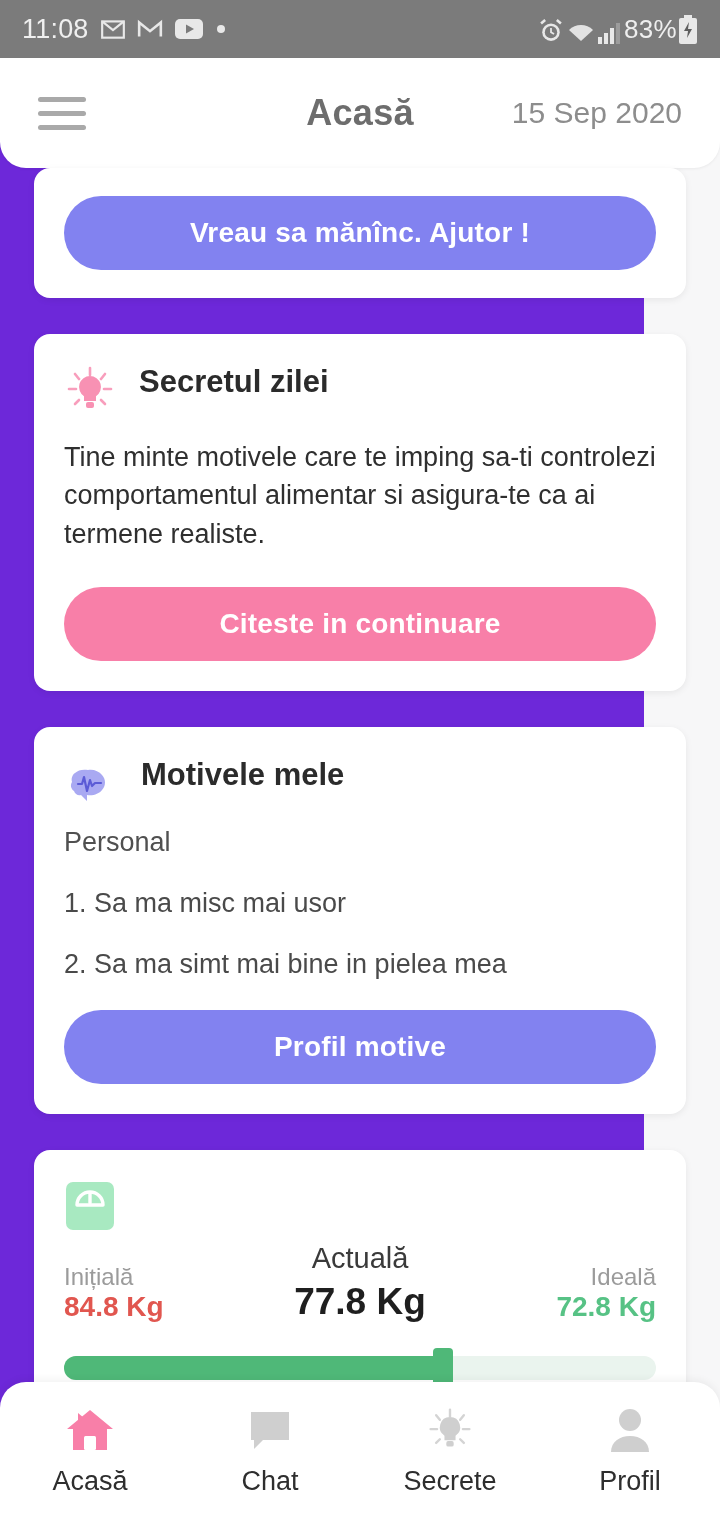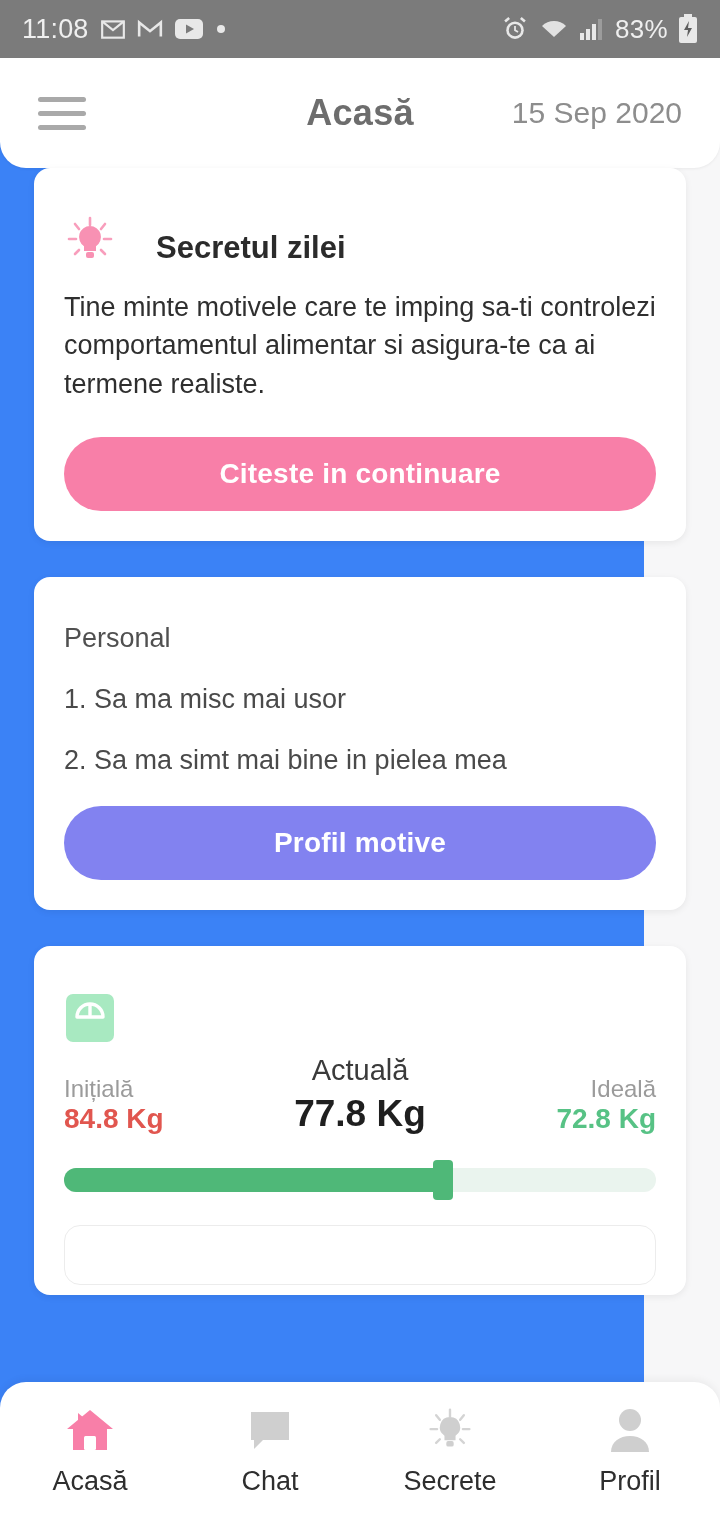--- a/index.html
+++ b/index.html
@@ -2,32 +2,32 @@
 <html><head>
 <meta charset="utf-8">
 <style>
   * { margin:0; padding:0; box-sizing:border-box; }
   html, body {
     width:720px; height:1520px;
     background:#f7f7f8;
     font-family:"Liberation Sans", sans-serif;
     overflow:hidden;
   }
-  .phone { position:relative; width:644px; height:1520px; background:#3b82f6; }
+  .phone { position:relative; width:644px; height:1520px; background:#6d28d9; }
 
   
   .statusbar{
     position:absolute; top:0; left:0; width:720px; height:58px;
     background:#7b7b7b; color:#e8e8e8;
     display:flex; align-items:center; justify-content:space-between;
     padding:0 22px;
   }
   .sb-left{ display:flex; align-items:center; gap:11px; }
   .sb-time{ font-size:27px; letter-spacing:.2px; color:#efefef; }
-  .sb-right{ display:flex; align-items:center; gap:10px; }
+  .sb-right{ display:flex; align-items:flex-end; gap:1px; }
   .sb-pct{ font-size:26px; color:#efefef; letter-spacing:.3px; }
   .ic{ display:block; }
 
   
   .appbar{
     position:absolute; top:58px; left:0; width:720px; height:110px;
     background:#ffffff; border-radius:0 0 26px 26px;
     display:flex; align-items:center;
     box-shadow:0 1px 3px rgba(0,0,0,.06);
   }
@@ -53,21 +53,21 @@
   .btn{
     display:flex; align-items:center; justify-content:center;
     height:74px; border-radius:37px;
     font-size:28px; font-weight:bold; color:#ffffff;
     letter-spacing:.2px; cursor:pointer; border:none; width:100%;
     font-family:"Liberation Sans", sans-serif;
   }
   .btn-purple{ background:#8282f0; }
   .btn-pink{ background:#f87fa8; }
 
-  .card-head{ display:flex; align-items:flex-end; gap:40px; margin-bottom:6px;margin-top:16px; }
+  .card-head{ display:flex; align-items:flex-start; gap:23px; margin-bottom:6px; }
   .card-title{ font-size:31px; font-weight:bold; color:#2b2b2b; }
 
   .body-text{
     font-size:27px; line-height:1.42; color:#2f2f2f;
     margin:22px 0 34px 0;
   }
 
   
   .sub-label{ font-size:27px; color:#505050; margin:16px 0 0 0; }
   .motive{ font-size:27px; color:#4a4a4a; margin-top:30px; }
@@ -177,20 +177,23 @@
       <i></i>
       <i></i>
       <i></i>
     </div>
     <div class="appbar-title">Acasă</div>
     <div class="appbar-date">15 Sep 2020</div>
   </div>
 
   <div class="content">
 
+    <div class="card" style="padding:28px 30px;">
+      <button class="btn btn-purple">Vreau sa mănînc. Ajutor !</button>
+    </div>
 
     <div class="card">
       <div class="card-head">
         <svg width="52" height="52" viewBox="0 0 52 52">
           <g stroke="#f89ebc" stroke-width="2.6" stroke-linecap="round">
             <line x1="26" y1="4" x2="26" y2="11"></line>
             <line x1="11" y1="10" x2="15" y2="15"></line>
             <line x1="41" y1="10" x2="37" y2="15"></line>
             <line x1="5" y1="25" x2="12" y2="25"></line>
             <line x1="47" y1="25" x2="40" y2="25"></line>
@@ -200,20 +203,27 @@
           <path d="M26 12a11 11 0 00-6 20.2V37h12v-4.8A11 11 0 0026 12z" fill="#f891b3"></path>
           <rect x="22" y="38" width="8" height="6" rx="2" fill="#f891b3"></rect>
         </svg>
         <div class="card-title">Secretul zilei</div>
       </div>
       <div class="body-text">Tine minte motivele care te imping sa-ti controlezi comportamentul alimentar si asigura-te ca ai termene realiste.</div>
       <button class="btn btn-pink">Citeste in continuare</button>
     </div>
 
     <div class="card">
+      <div class="card-head">
+        <svg width="54" height="54" viewBox="0 0 54 54">
+          <path d="M11 16c-3 2-4 6-3 9-2 3-1 7 2 9 1 3 4 5 7 4l6 6v-6c6 1 12-1 15-5 4-4 4-11 0-15-3-4-9-6-14-5-5-1-10 0-13 3z" fill="#a9a9f2"></path>
+          <path d="M14 27h4l2-7 3 14 3-11 2 6 3-3h6" fill="none" stroke="#5b5bd6" stroke-width="2.2" stroke-linejoin="round" stroke-linecap="round"></path>
+        </svg>
+        <div class="card-title">Motivele mele</div>
+      </div>
       <div class="sub-label">Personal</div>
       <div class="motive">1. Sa ma misc mai usor</div>
       <div class="motive">2. Sa ma simt mai bine in pielea mea</div>
       <div class="motive-btn-wrap">
         <button class="btn btn-purple">Profil motive</button>
       </div>
     </div>
 
     <div class="card" style="padding-bottom:10px;">
       <div class="card-head">

